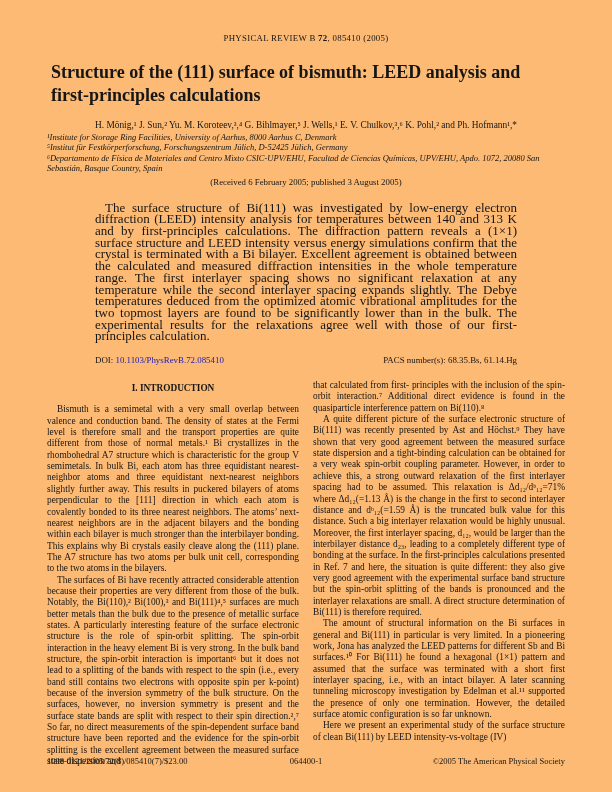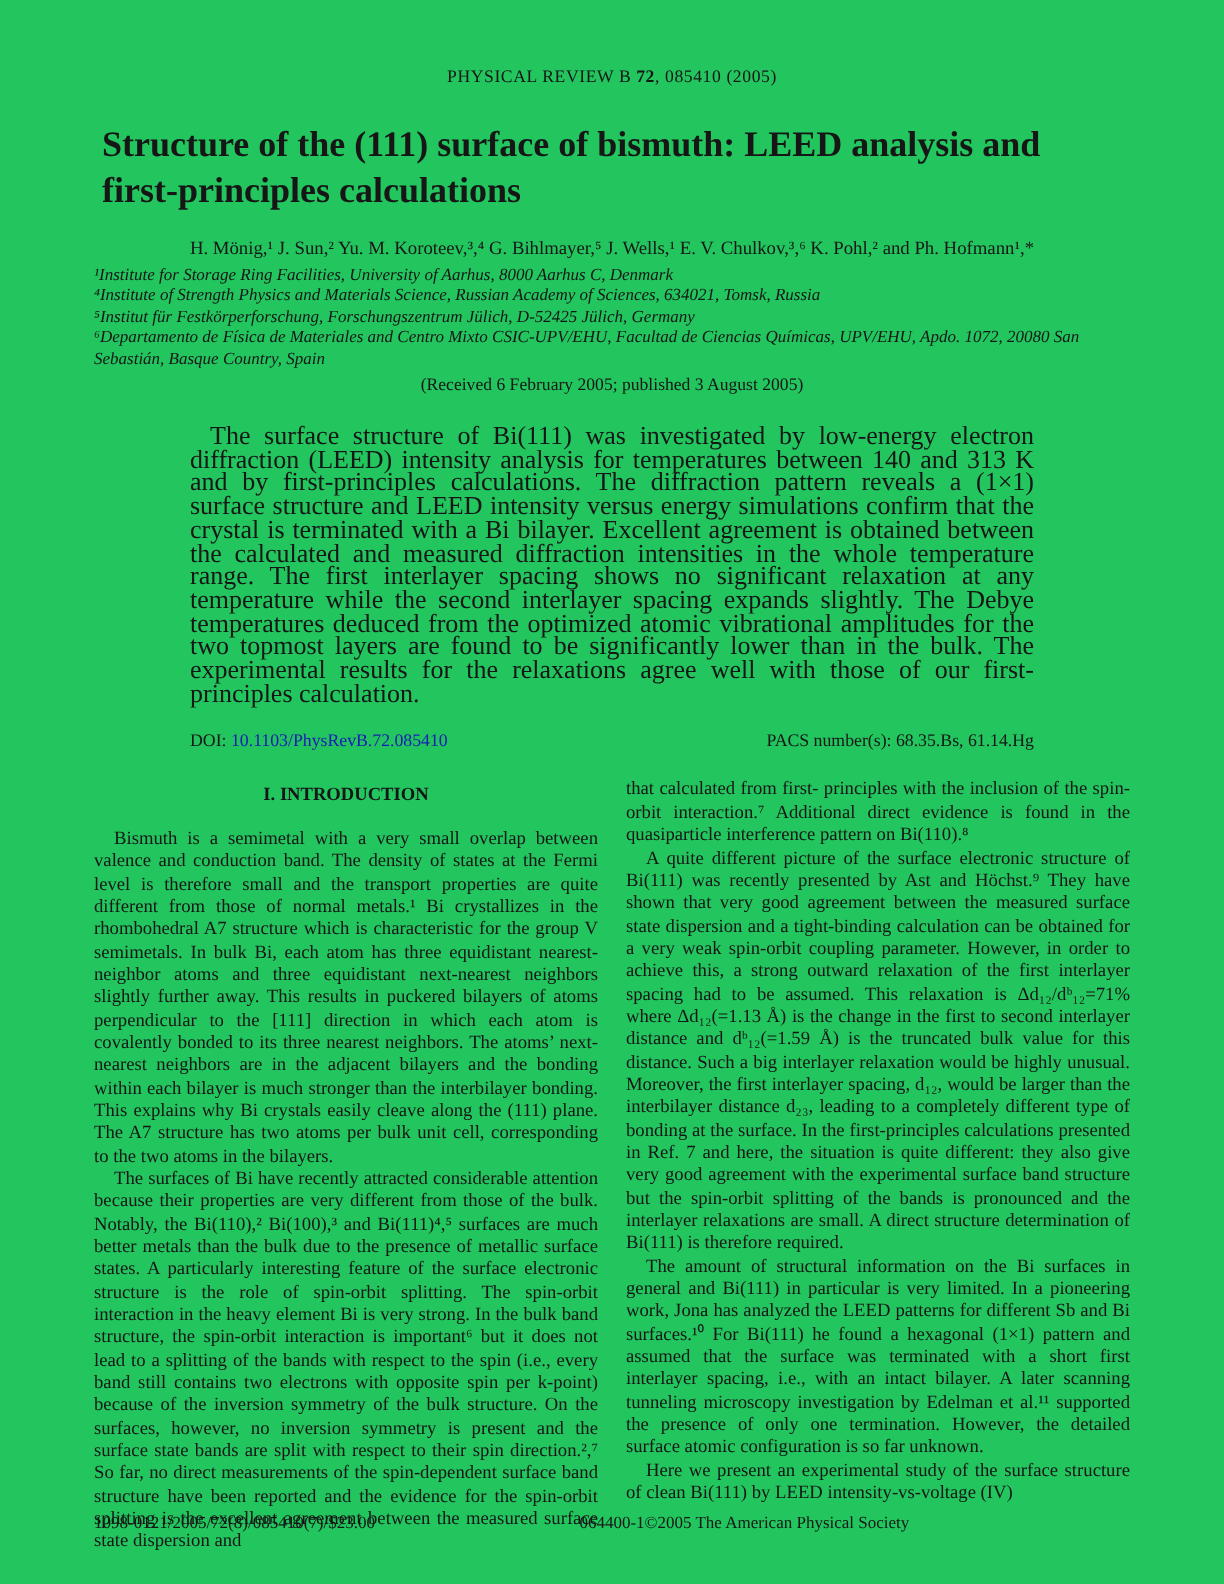--- a/index.html
+++ b/index.html
@@ -1,20 +1,20 @@
 <!DOCTYPE html>
 <html><head>
 <meta charset="utf-8">
 <style>
   html,body{margin:0;padding:0;background:#e8e8e8;}
   .page{
     position:relative;
     width:612px;height:792px;
     margin:0 auto;
-    background:#22c55e;
+    background:#fdba74;
     font-family:"Liberation Serif", serif;
     color:#161616;
     box-sizing:border-box;
     padding:30px 47px 0 47px;
     overflow:hidden;
   }
   .running-head{
     text-align:center;
     font-size:8.8px;
     letter-spacing:0.3px;
@@ -83,36 +83,35 @@
   .col p{margin:0;}
   .col p.indent{text-indent:10px;}
   .footer{
     position:absolute;
     left:47px;right:47px;bottom:26px;
     display:flex;
     font-size:8.5px;
   }
   .footer .f-left{flex:1;text-align:left;}
   .footer .f-center{flex:0 0 auto;text-align:center;}
-  .footer .f-right{flex:1;}
+  .footer .f-right{flex:1;text-align:right;}
 </style>
 </head>
 <body>
 
 <div class="page">
 
   <div class="running-head"><span>PHYSICAL REVIEW B </span><span class="vol">72</span><span>, 085410 (2005)</span></div>
 
   <div class="title">Structure of the (111) surface of bismuth: LEED analysis and first-principles calculations</div>
 
   <div class="authors">H. Mönig,¹ J. Sun,² Yu. M. Koroteev,³,⁴ G. Bihlmayer,⁵ J. Wells,¹ E. V. Chulkov,³,⁶ K. Pohl,² and Ph. Hofmann¹,*</div>
 
   <div class="affiliations">
     <div class="affiliation">¹Institute for Storage Ring Facilities, University of Aarhus, 8000 Aarhus C, Denmark</div>
-    <div class="affiliation">⁴Institute of Strength Physics and Materials Science, Russian Academy of Sciences, 634021, Tomsk, Russia</div>
     <div class="affiliation">⁵Institut für Festkörperforschung, Forschungszentrum Jülich, D-52425 Jülich, Germany</div>
     <div class="affiliation">⁶Departamento de Física de Materiales and Centro Mixto CSIC-UPV/EHU, Facultad de Ciencias Químicas, UPV/EHU, Apdo. 1072, 20080 San Sebastián, Basque Country, Spain</div>
   </div>
 
   <div class="received">(Received 6 February 2005; published 3 August 2005)</div>
 
   <div class="abstract">The surface structure of Bi(111) was investigated by low-energy electron diffraction (LEED) intensity analysis for temperatures between 140 and 313 K and by first-principles calculations. The diffraction pattern reveals a (1×1) surface structure and LEED intensity versus energy simulations confirm that the crystal is terminated with a Bi bilayer. Excellent agreement is obtained between the calculated and measured diffraction intensities in the whole temperature range. The first interlayer spacing shows no significant relaxation at any temperature while the second interlayer spacing expands slightly. The Debye temperatures deduced from the optimized atomic vibrational amplitudes for the two topmost layers are found to be significantly lower than in the bulk. The experimental results for the relaxations agree well with those of our first-principles calculation.</div>
 
   <div class="doi-row">
     <span><span>DOI:</span> <a class="doi-link">10.1103/PhysRevB.72.085410</a></span>

